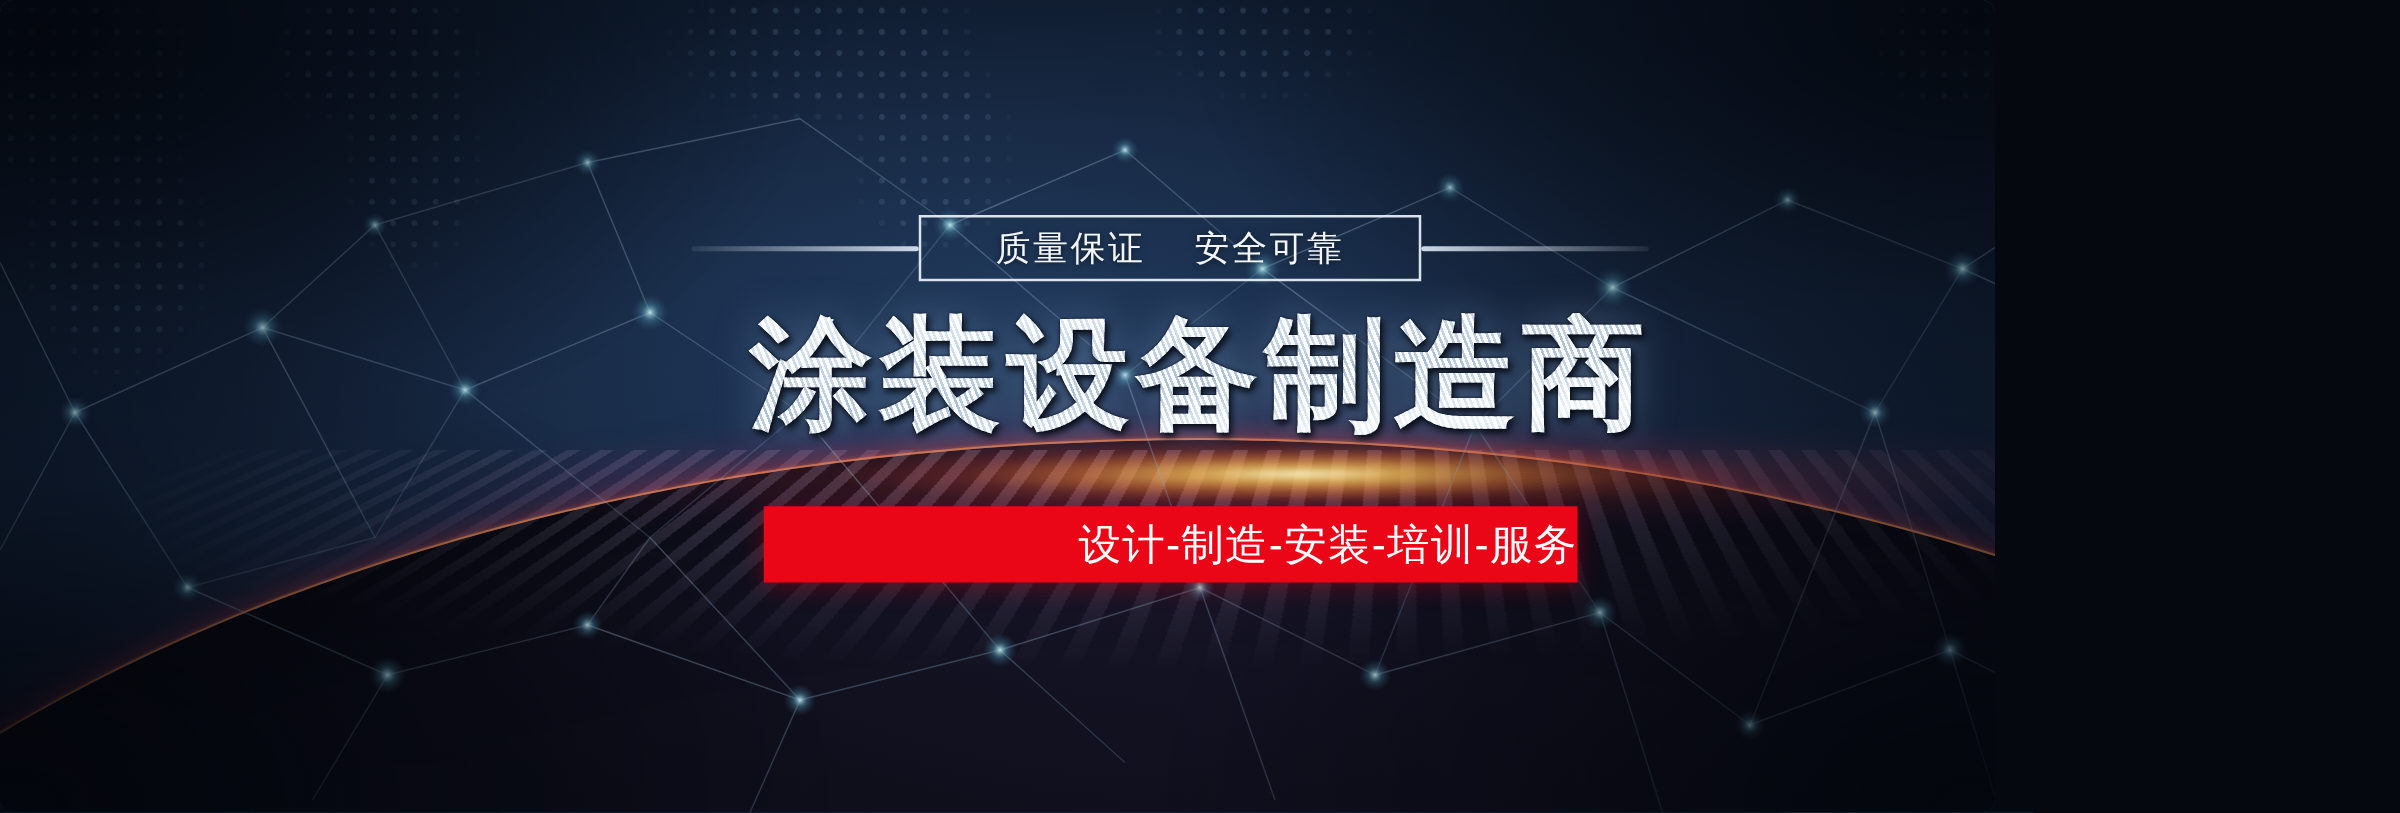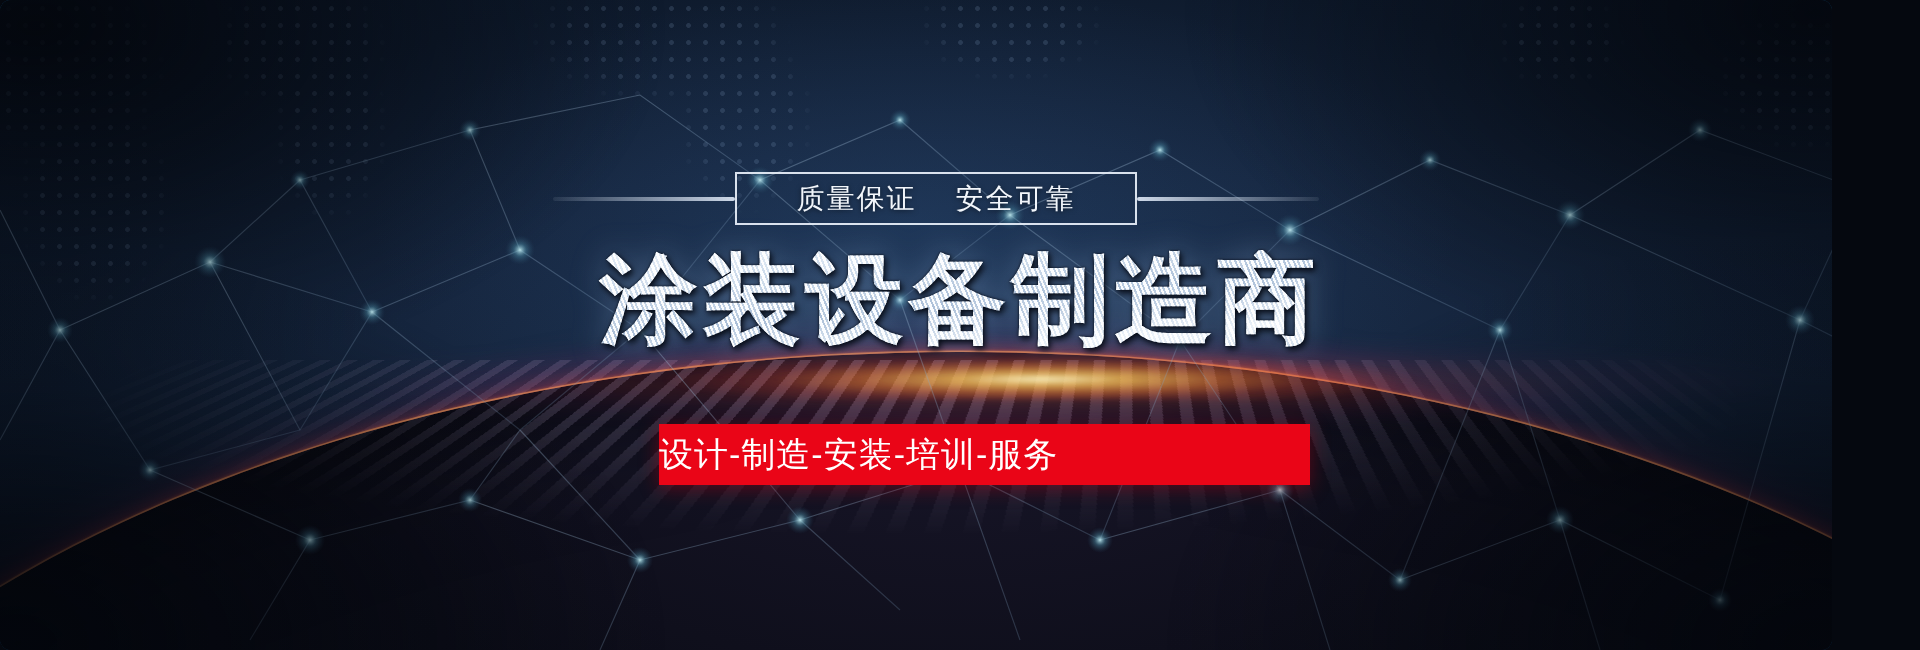--- a/index.html
+++ b/index.html
@@ -1,20 +1,20 @@
 <!DOCTYPE html>
 <html><head>
 <meta charset="utf-8">
 <style>
   html,body{margin:0;padding:0;background:#05080f;}
   body{font-family:"Liberation Sans","DejaVu Sans",sans-serif;}
 
   #banner{
     position:relative;
-    width:1832px;height:650px;
+    width:1596px;height:650px;
     overflow:hidden;
     background:#0369a1;
     border-radius:11px;
   }
 
   
   .layer{position:absolute;inset:0;}
 
   
   #bg-base{
@@ -199,26 +199,25 @@
     position:absolute;left:0;top:250px;width:1920px;
     text-align:center;
     font-size:98px;font-weight:bold;letter-spacing:5px;line-height:1;
     color:transparent;
     -webkit-text-stroke:4px rgba(8,14,26,.85);
     z-index:-1;
   }
 
   
   #service-bar{
-    position:absolute;left:611px;top:424px;
+    position:absolute;left:611px;top:405px;
     width:651px;height:61px;
     background:#ea0517;
-    display:flex;align-items:center;justify-content:flex-start;
+    display:flex;align-items:center;justify-content:flex-end;
     box-shadow:0 3px 18px rgba(180,0,20,.45);
-    margin-left:48px;
   }
   #service-text{
     color:#ffffff;
     font-size:34px;
     letter-spacing:1px;
     white-space:pre;
   }
 </style>
 </head>
 <body>

